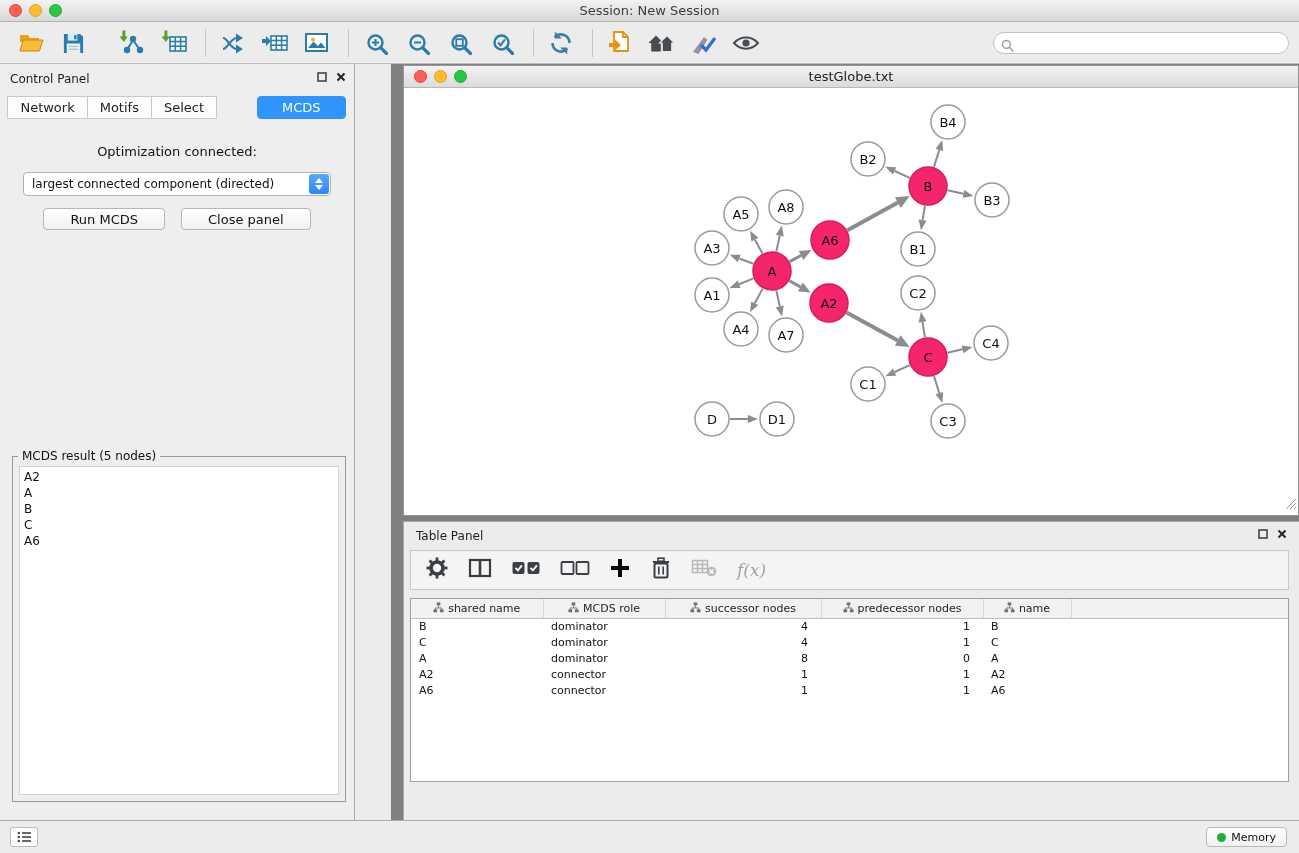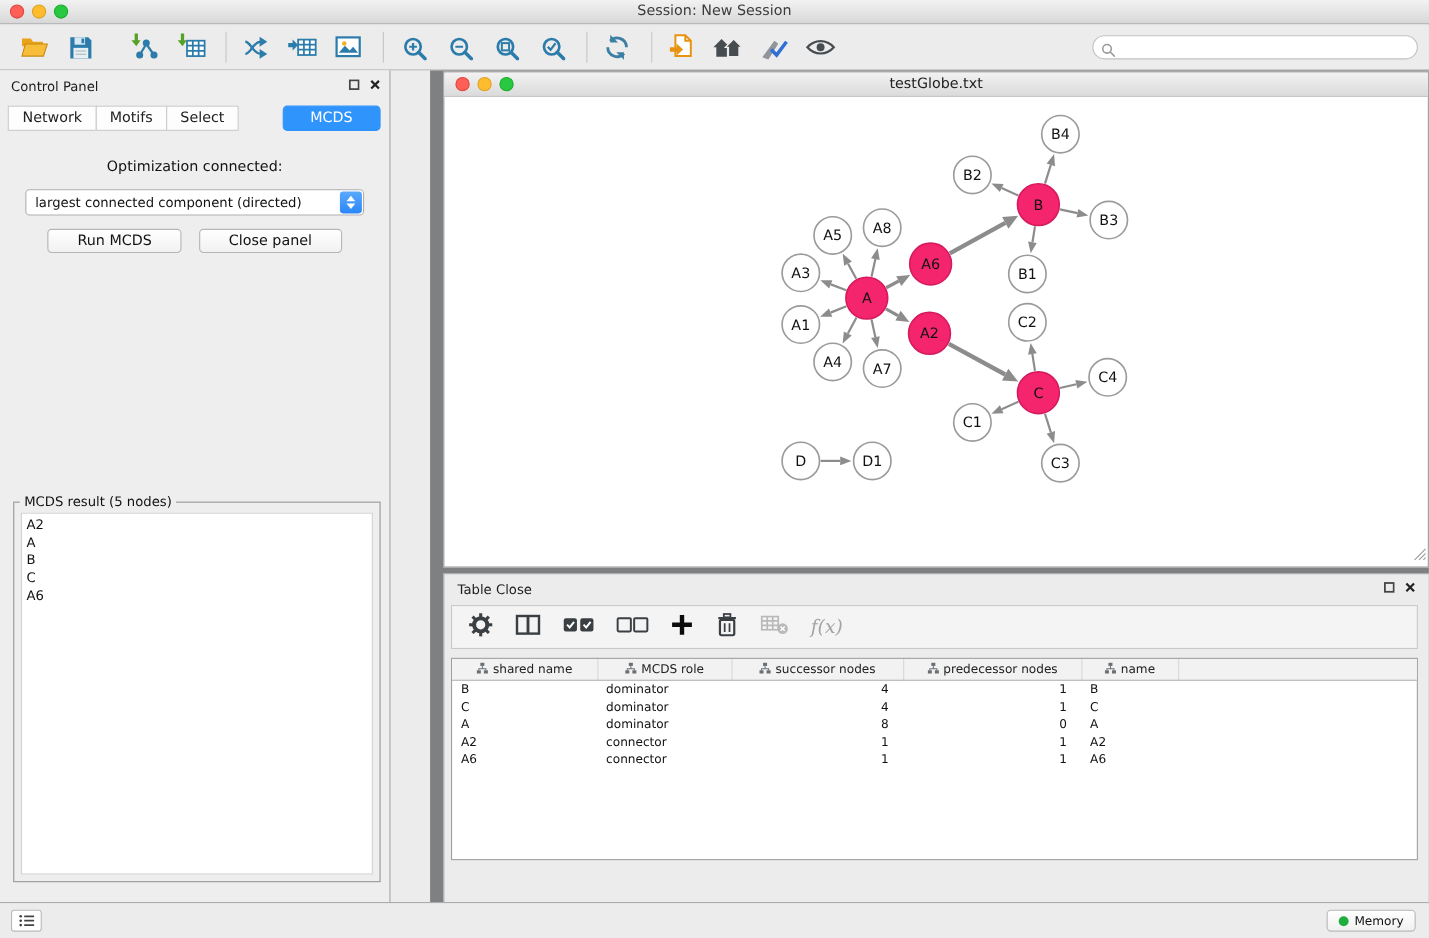--- a/index.html
+++ b/index.html
@@ -56,21 +56,21 @@
     border:1px solid #d2d2d2; overflow:auto; padding-top:2px; }
   .result-item { font-size:12px; line-height:16px; padding-left:4px; color:#111; }
 
   
   .desktop { position:absolute; left:391px; top:64px; right:0; bottom:33px; background:#7f8082; }
   .network-window { position:absolute; left:12px; top:1px; width:896px; height:451px;
     background:#fff; border:1px solid #969696; }
   .net-titlebar { height:22px; background:linear-gradient(#f2f2f2,#dbdbdb); border-bottom:1px solid #b8b8b8; position:relative; }
   .net-titlebar .lights { top:4px; left:10px; }
   .net-title { text-align:center; font-size:13px; line-height:21px; color:#222; }
-  .net-canvas { position:absolute; left:0; top:22px; right:0; bottom:0;margin-left:16px; }
+  .net-canvas { position:absolute; left:0; top:22px; right:0; bottom:0; }
   .grip { position:absolute; right:1px; bottom:1px; }
 
   .table-panel { position:absolute; left:12px; top:457px; right:0; bottom:0; background:#ececec; border:1px solid #a8a8a8; border-right:none; border-bottom:none; }
   .tp-header { height:24px; position:relative; }
   .tp-title { font-size:12px; padding:7px 0 0 12px; color:#1d1d1d; }
   .tp-toolbar { margin:4px 10px 0 6px; height:40px; background:#f4f4f4; border:1px solid #c9c9c9;
     display:flex; align-items:center; gap:19px; padding-left:14px; }
   .fx { font-family:"DejaVu Serif","Liberation Serif",serif; font-style:italic; color:#a3a3a3; font-size:17px; }
   .tp-table-wrap { margin:8px 10px 0 6px; height:184px; background:#fff; border:1px solid #9f9f9f; overflow:hidden; }
   table.tp-table { border-collapse:collapse; width:100%; table-layout:fixed; }
@@ -392,21 +392,21 @@
       </div>
       <div class="grip">
         <svg width="12" height="12">
             <path d="M11 1 L1 11 M11 5 L5 11 M11 9 L9 11" stroke="#9a9a9a" stroke-width="1" fill="none"></path>
           </svg>
       </div>
     </div>
 
     <div class="table-panel">
       <div class="tp-header">
-        <div class="tp-title">Table Close</div>
+        <div class="tp-title">Table Panel</div>
         <div class="panel-controls" style="top:7px; right:12px;">
           <svg width="10" height="10">
             <rect x="1" y="1" width="8" height="8" fill="none" stroke="#444" stroke-width="1.6"></rect>
           </svg>
           <svg width="10" height="10">
             <path d="M1.5 1.5 L8.5 8.5 M8.5 1.5 L1.5 8.5" stroke="#222" stroke-width="2"></path>
           </svg>
         </div>
       </div>
       <div class="tp-toolbar">

